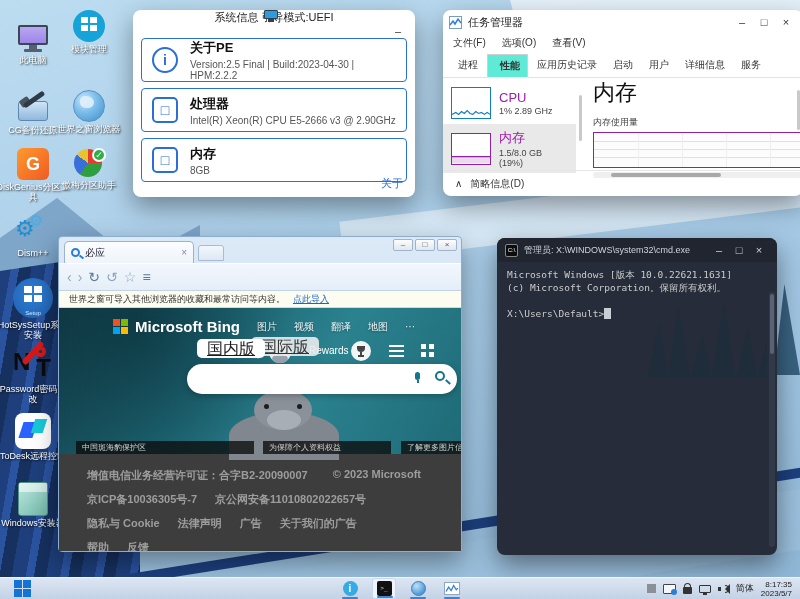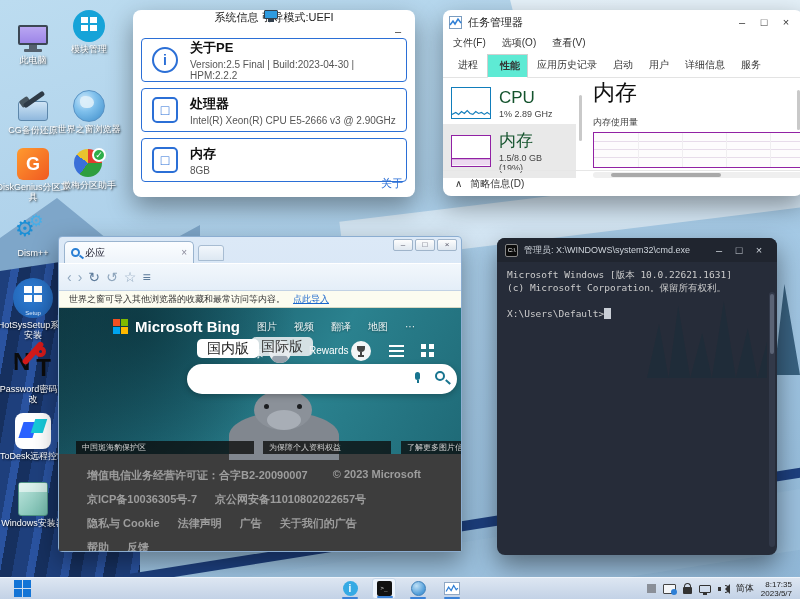--- a/index.html
+++ b/index.html
@@ -80,21 +80,21 @@
   #tm-menu { display:flex; gap:16px; padding:2px 10px 4px; font-size:10px; color:#333; }
   #tm-tabs { display:flex; gap:2px; padding:0 8px; font-size:10px; color:#333; border-bottom:1px solid #e3e3e3; }
   .tm-tab { padding:4px 7px; cursor:pointer; }
   .tm-tab.active { border:1px solid #d0d0d0; border-bottom:1px solid #fff; background:#5eead4; margin-bottom:-1px; font-weight:bold;padding-left:12px; }
   #tm-left { position:absolute; left:0; top:72px; width:133px; }
   .tm-item { display:flex; align-items:center; gap:8px; padding:5px 8px; cursor:pointer; }
   .tm-item.sel { background:#e9e9e9; }
   .tm-mini { width:40px; height:32px; background:#fff; flex:none; }
   .tm-mini.cpu { border:1px solid #117dbb; }
   .tm-mini.mem { border:1px solid #9121a4; }
-  .tm-item h4 { font-size:17px; color:#14532d; font-weight:normal; }
+  .tm-item h4 { font-size:13px; color:#a21caf; font-weight:normal; }
   .tm-item p { font-size:9px; color:#444; margin-top:1px; }
   #tm-lscroll { left:136px; top:85px; width:3px; height:46px; background:#c9c9c9; border-radius:2px; }
   #tm-right { position:absolute; left:150px; top:68px; right:0; }
   #tm-mem-h { font-size:22px; color:#111; font-weight:normal; }
   #tm-mem-sub { font-size:9px; color:#444; margin-top:8px; }
   #tm-chart { margin-top:3px; width:220px; height:36px; border:1px solid #9121a4; background:#fdfcfd; position:relative; overflow:hidden; }
   #tm-chart .hl { position:absolute; left:0; right:0; height:1px; background:#e7dcea; }
   #tm-chart .vl { position:absolute; top:0; bottom:0; width:1px; background:#f0eef1; }
   #tm-hscroll { margin-top:4px; width:210px; height:6px; background:#efefef; border-radius:3px; position:relative; }
   #tm-hscroll .thumb { position:absolute; left:18px; top:1px; width:110px; height:4px; background:#a9a9a9; border-radius:2px; }
@@ -123,21 +123,21 @@
   
   #hero { position:relative; height:146px; background:
      radial-gradient(circle at 20% 10%, rgba(6,40,48,.55), rgba(0,0,0,0) 45%),
      linear-gradient(118deg,#123f4a 0%,#1d6472 34%,#2b828f 62%,#1f6a77 100%); }
   #hero-topnav { display:flex; align-items:center; gap:17px; padding:10px 0 0 54px; }
   .mslogo { display:grid; grid-template-columns:7px 7px; grid-template-rows:7px 7px; gap:1px; }
   .mslogo i:nth-child(1){background:#f25022}.mslogo i:nth-child(2){background:#7fba00}.mslogo i:nth-child(3){background:#00a4ef}.mslogo i:nth-child(4){background:#ffb900}
   #bing-word { color:#fff; font-size:15px; font-weight:bold; margin-left:-10px; }
   .hero-link { color:#eef6f7; font-size:10px; cursor:pointer; text-shadow:0 1px 2px rgba(0,0,0,.4); }
   #hero-row2 { position:relative; height:26px; margin-top:4px; }
-  .pill { position:absolute; height:19px; border-radius:5px; font-size:14px; line-height:19px; padding:0 10px; cursor:pointer; }
+  .pill { position:absolute; height:19px; border-radius:5px; font-size:16px; line-height:19px; padding:0 10px; cursor:pointer;text-decoration:underline; }
   .pill.cn { left:138px; top:0; background:#fff; color:#1b1b1b; z-index:2; }
   .pill.intl { left:192px; top:-2px; background:rgba(232,236,238,.9); color:#333; z-index:1; }
   #signin { position:absolute; left:185px; top:8px; color:#fff; font-size:10px; }
   .person { position:absolute; left:210px; top:2px; width:22px; height:22px; border-radius:50%; background:#e7ebee; overflow:hidden; cursor:pointer; }
   .person .h { position:absolute; left:7px; top:4px; width:8px; height:8px; border-radius:50%; background:#98a2ad; }
   .person .s { position:absolute; left:3px; top:13px; width:16px; height:10px; border-radius:50%; background:#98a2ad; }
   #rewards { position:absolute; left:250px; top:6px; color:#fff; font-size:10px; cursor:pointer; }
   .trophy { position:absolute; left:292px; top:2px; width:20px; height:20px; border-radius:50%; background:#f2f5f6; cursor:pointer; }
   .trophy .cup { position:absolute; left:6px; top:5px; width:8px; height:6px; background:#444; border-radius:0 0 4px 4px; }
   .trophy .stem { position:absolute; left:9px; top:11px; width:2px; height:3px; background:#444; }

